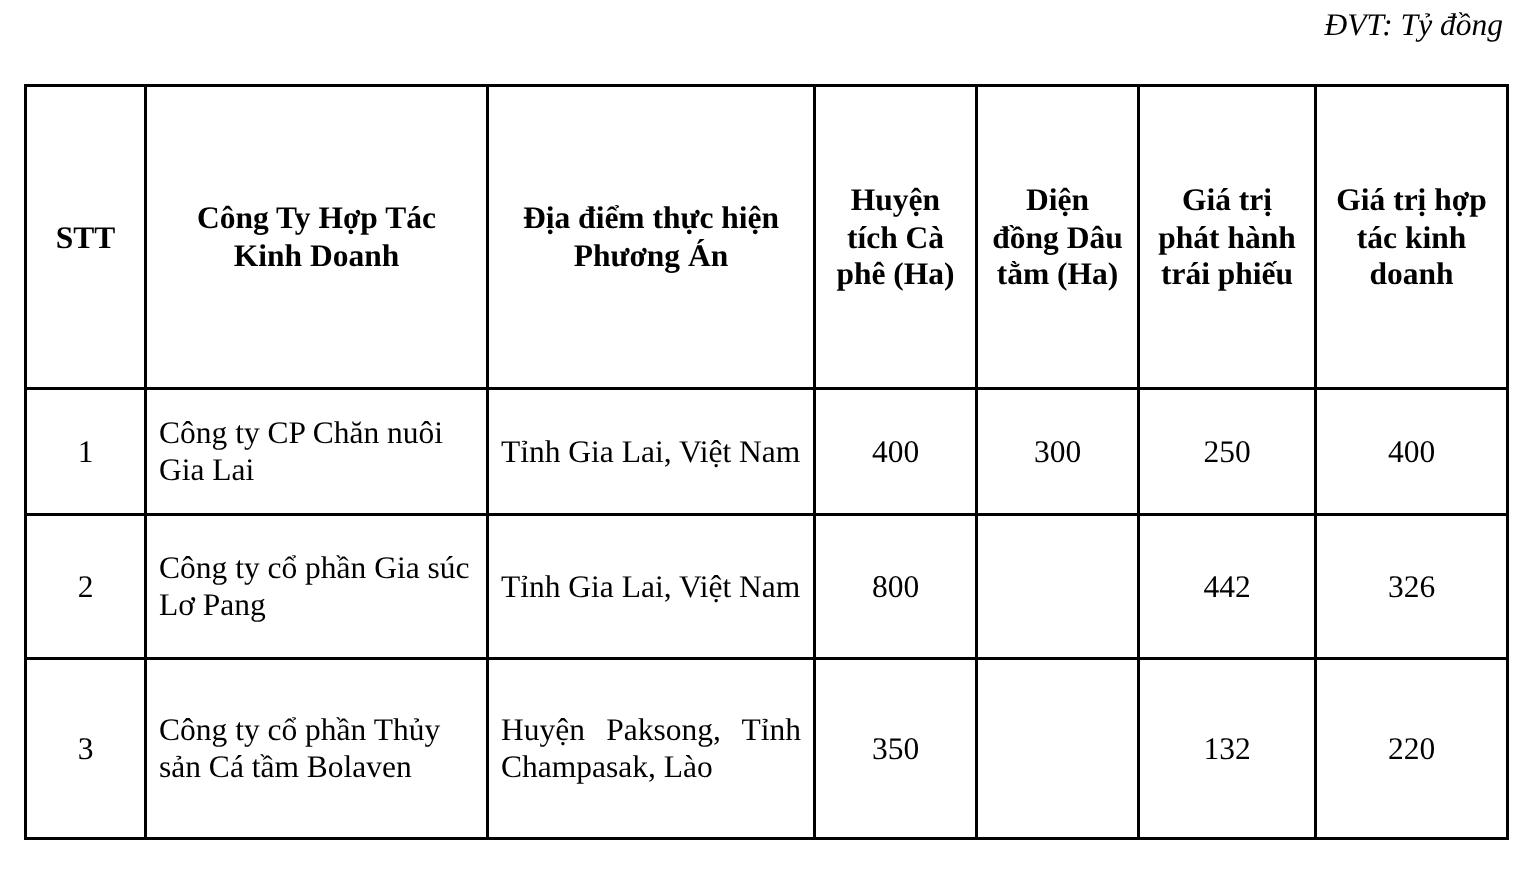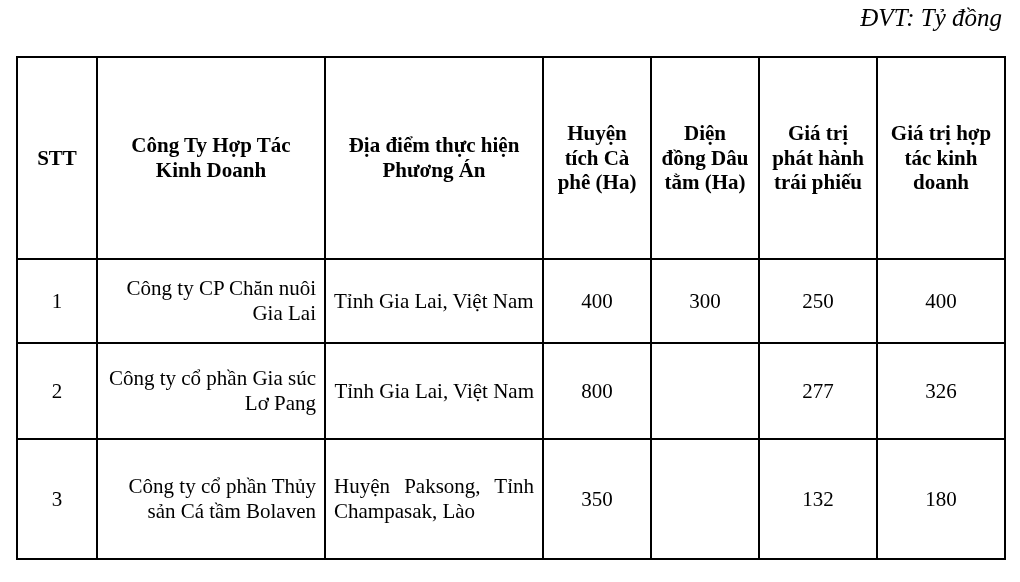--- a/index.html
+++ b/index.html
@@ -18,21 +18,21 @@
     position: relative;
     width: 1020px;
     height: 582px;
     box-sizing: border-box;
   }
   .unit-note {
     position: absolute;
     top: 4px;
     right: 18px;
     font-style: italic;
-    font-size: 25px;
+    font-size: 21px;
     font-family: "Liberation Serif", serif;
     white-space: nowrap;
   }
   .table-wrap {
     position: absolute;
     top: 56px;
     left: 16px;
     width: 988px;
   }
   table.data {
@@ -63,21 +63,21 @@
 
   thead th { height: 192px; }
 
   .hdr-stt { font-size: 21px; }
 
   td.cell-num {
     text-align: center;
     font-size: 22px;
   }
   td.cell-text {
-    text-align: right;
+    text-align: left;
     font-size: 21px;
   }
   td.cell-just {
     text-align: justify;
     text-align-last: left;
     font-size: 21px;
   }
   tbody tr.row1 td { height: 74px; }
   tbody tr.row2 td { height: 86px; }
   tbody tr.row3 td { height: 110px; }
@@ -120,29 +120,29 @@
           <td class="cell-num">300</td>
           <td class="cell-num">250</td>
           <td class="cell-num">400</td>
         </tr>
         <tr class="row2">
           <td class="cell-num">2</td>
           <td class="cell-text">Công ty cổ phần Gia súc Lơ Pang</td>
           <td class="cell-text">Tỉnh Gia Lai, Việt Nam</td>
           <td class="cell-num">800</td>
           <td class="cell-num"></td>
-          <td class="cell-num">277</td>
+          <td class="cell-num">442</td>
           <td class="cell-num">326</td>
         </tr>
         <tr class="row3">
           <td class="cell-num">3</td>
           <td class="cell-text">Công ty cổ phần Thủy sản Cá tầm Bolaven</td>
           <td class="cell-just">Huyện Paksong, Tỉnh Champasak, Lào</td>
           <td class="cell-num">350</td>
           <td class="cell-num"></td>
           <td class="cell-num">132</td>
-          <td class="cell-num">180</td>
+          <td class="cell-num">220</td>
         </tr>
       </tbody>
     </table>
   </div>
 
 </div>
 
 </body></html>

